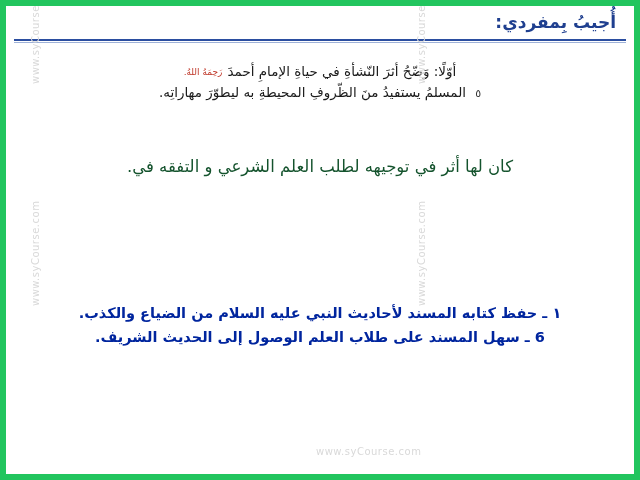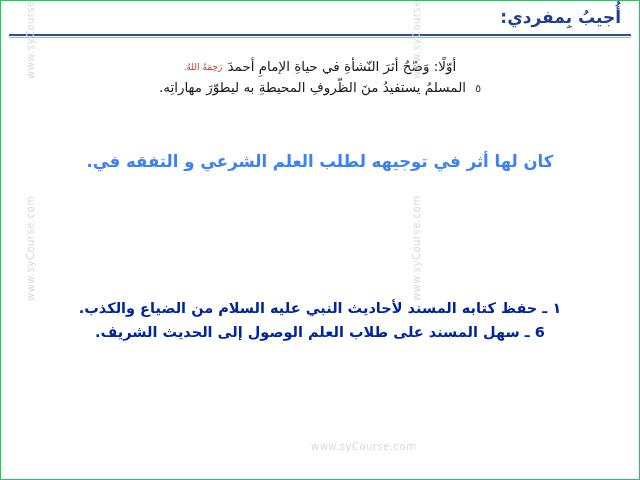--- a/index.html
+++ b/index.html
@@ -12,21 +12,21 @@
     background: #ffffff;
     font-family: "DejaVu Sans", sans-serif;
     overflow: hidden;
   }
   .page {
     position: relative;
     width: 640px;
     height: 480px;
     background: #ffffff;
     box-sizing: border-box;
-    border: 1px solid #22c55e;
+    border: 6px solid #22c55e;
     overflow: hidden;
   }
   
   .header {
     position: absolute;
     top: 0;
     right: 0;
     left: 0;
     height: 34px;
   }
@@ -95,22 +95,22 @@
     text-align: right;
   }
   .bullet-mark {
     font-size: 11px;
     color: #333;
     margin-left: 4px;
   }
 
   .answer {
     font-size: 16.5px;
-    font-weight: bold;
-    color: #3b82f6;
+    font-weight: normal;
+    color: #14532d;
     direction: rtl;
     line-height: 1.8;
     white-space: nowrap;
   }
   .answer-sm {
     font-size: 14.5px;
     font-weight: bold;
     color: #00259e;
     direction: rtl;
     line-height: 1.65;

